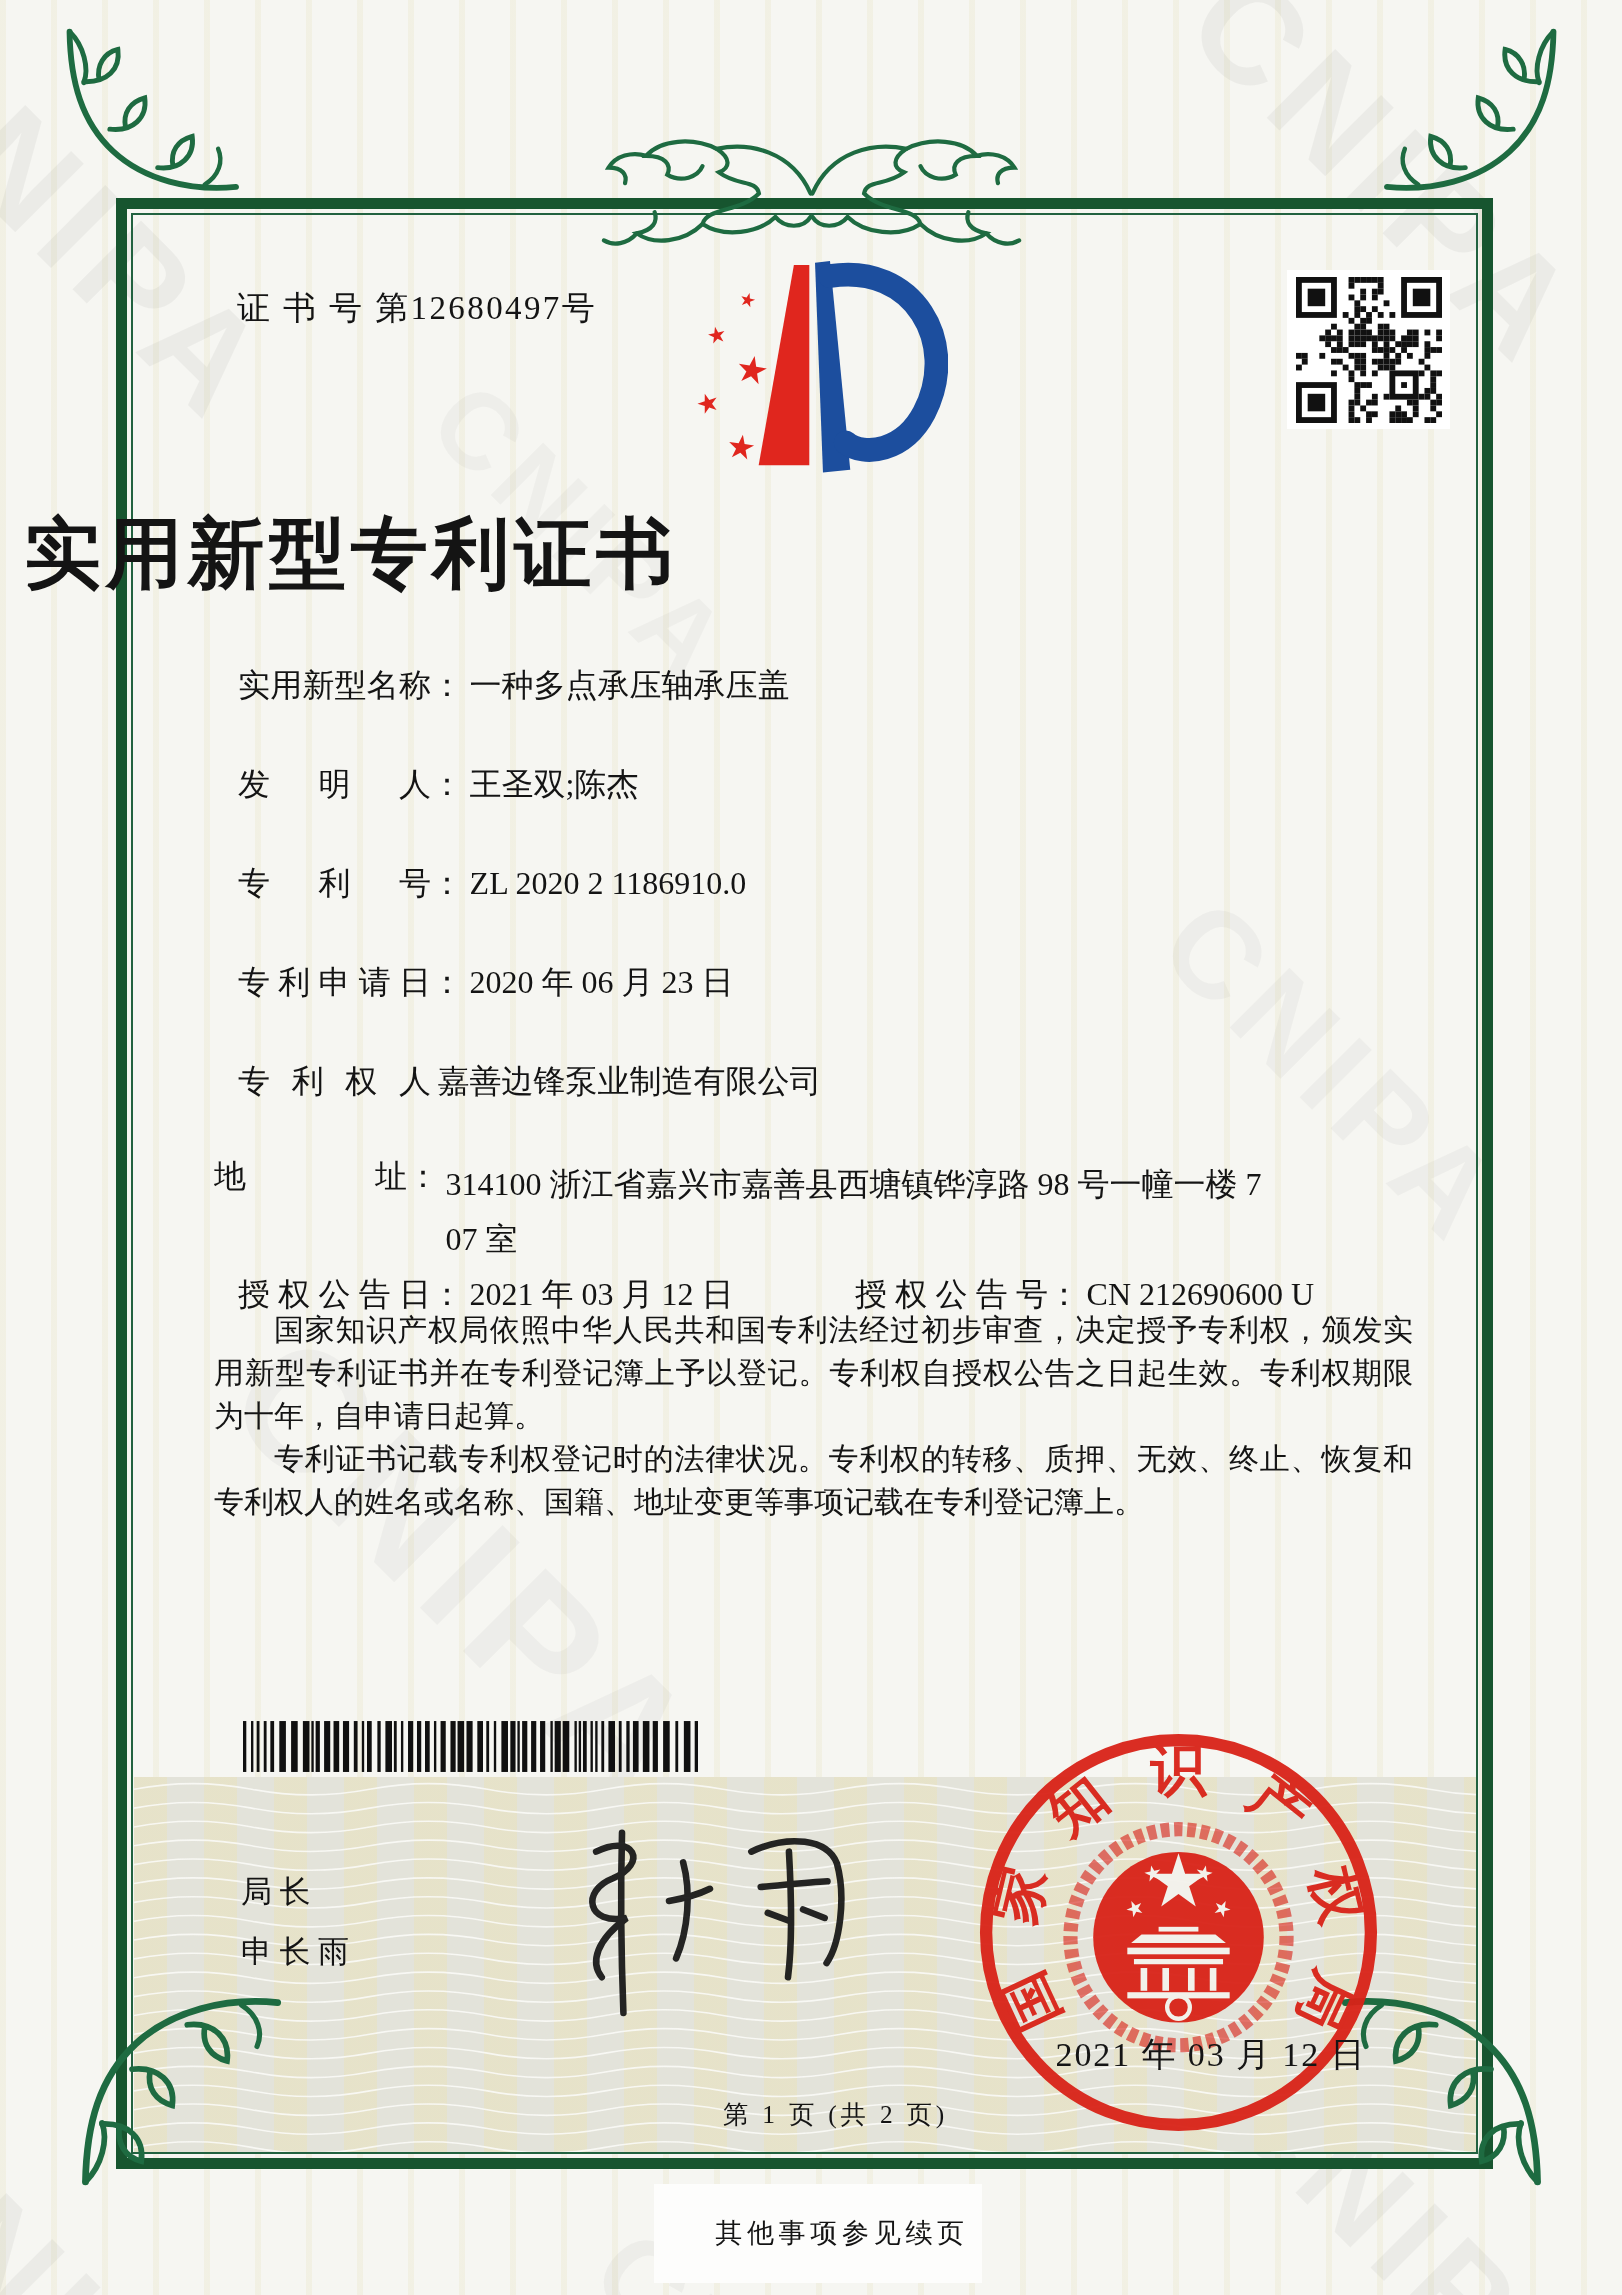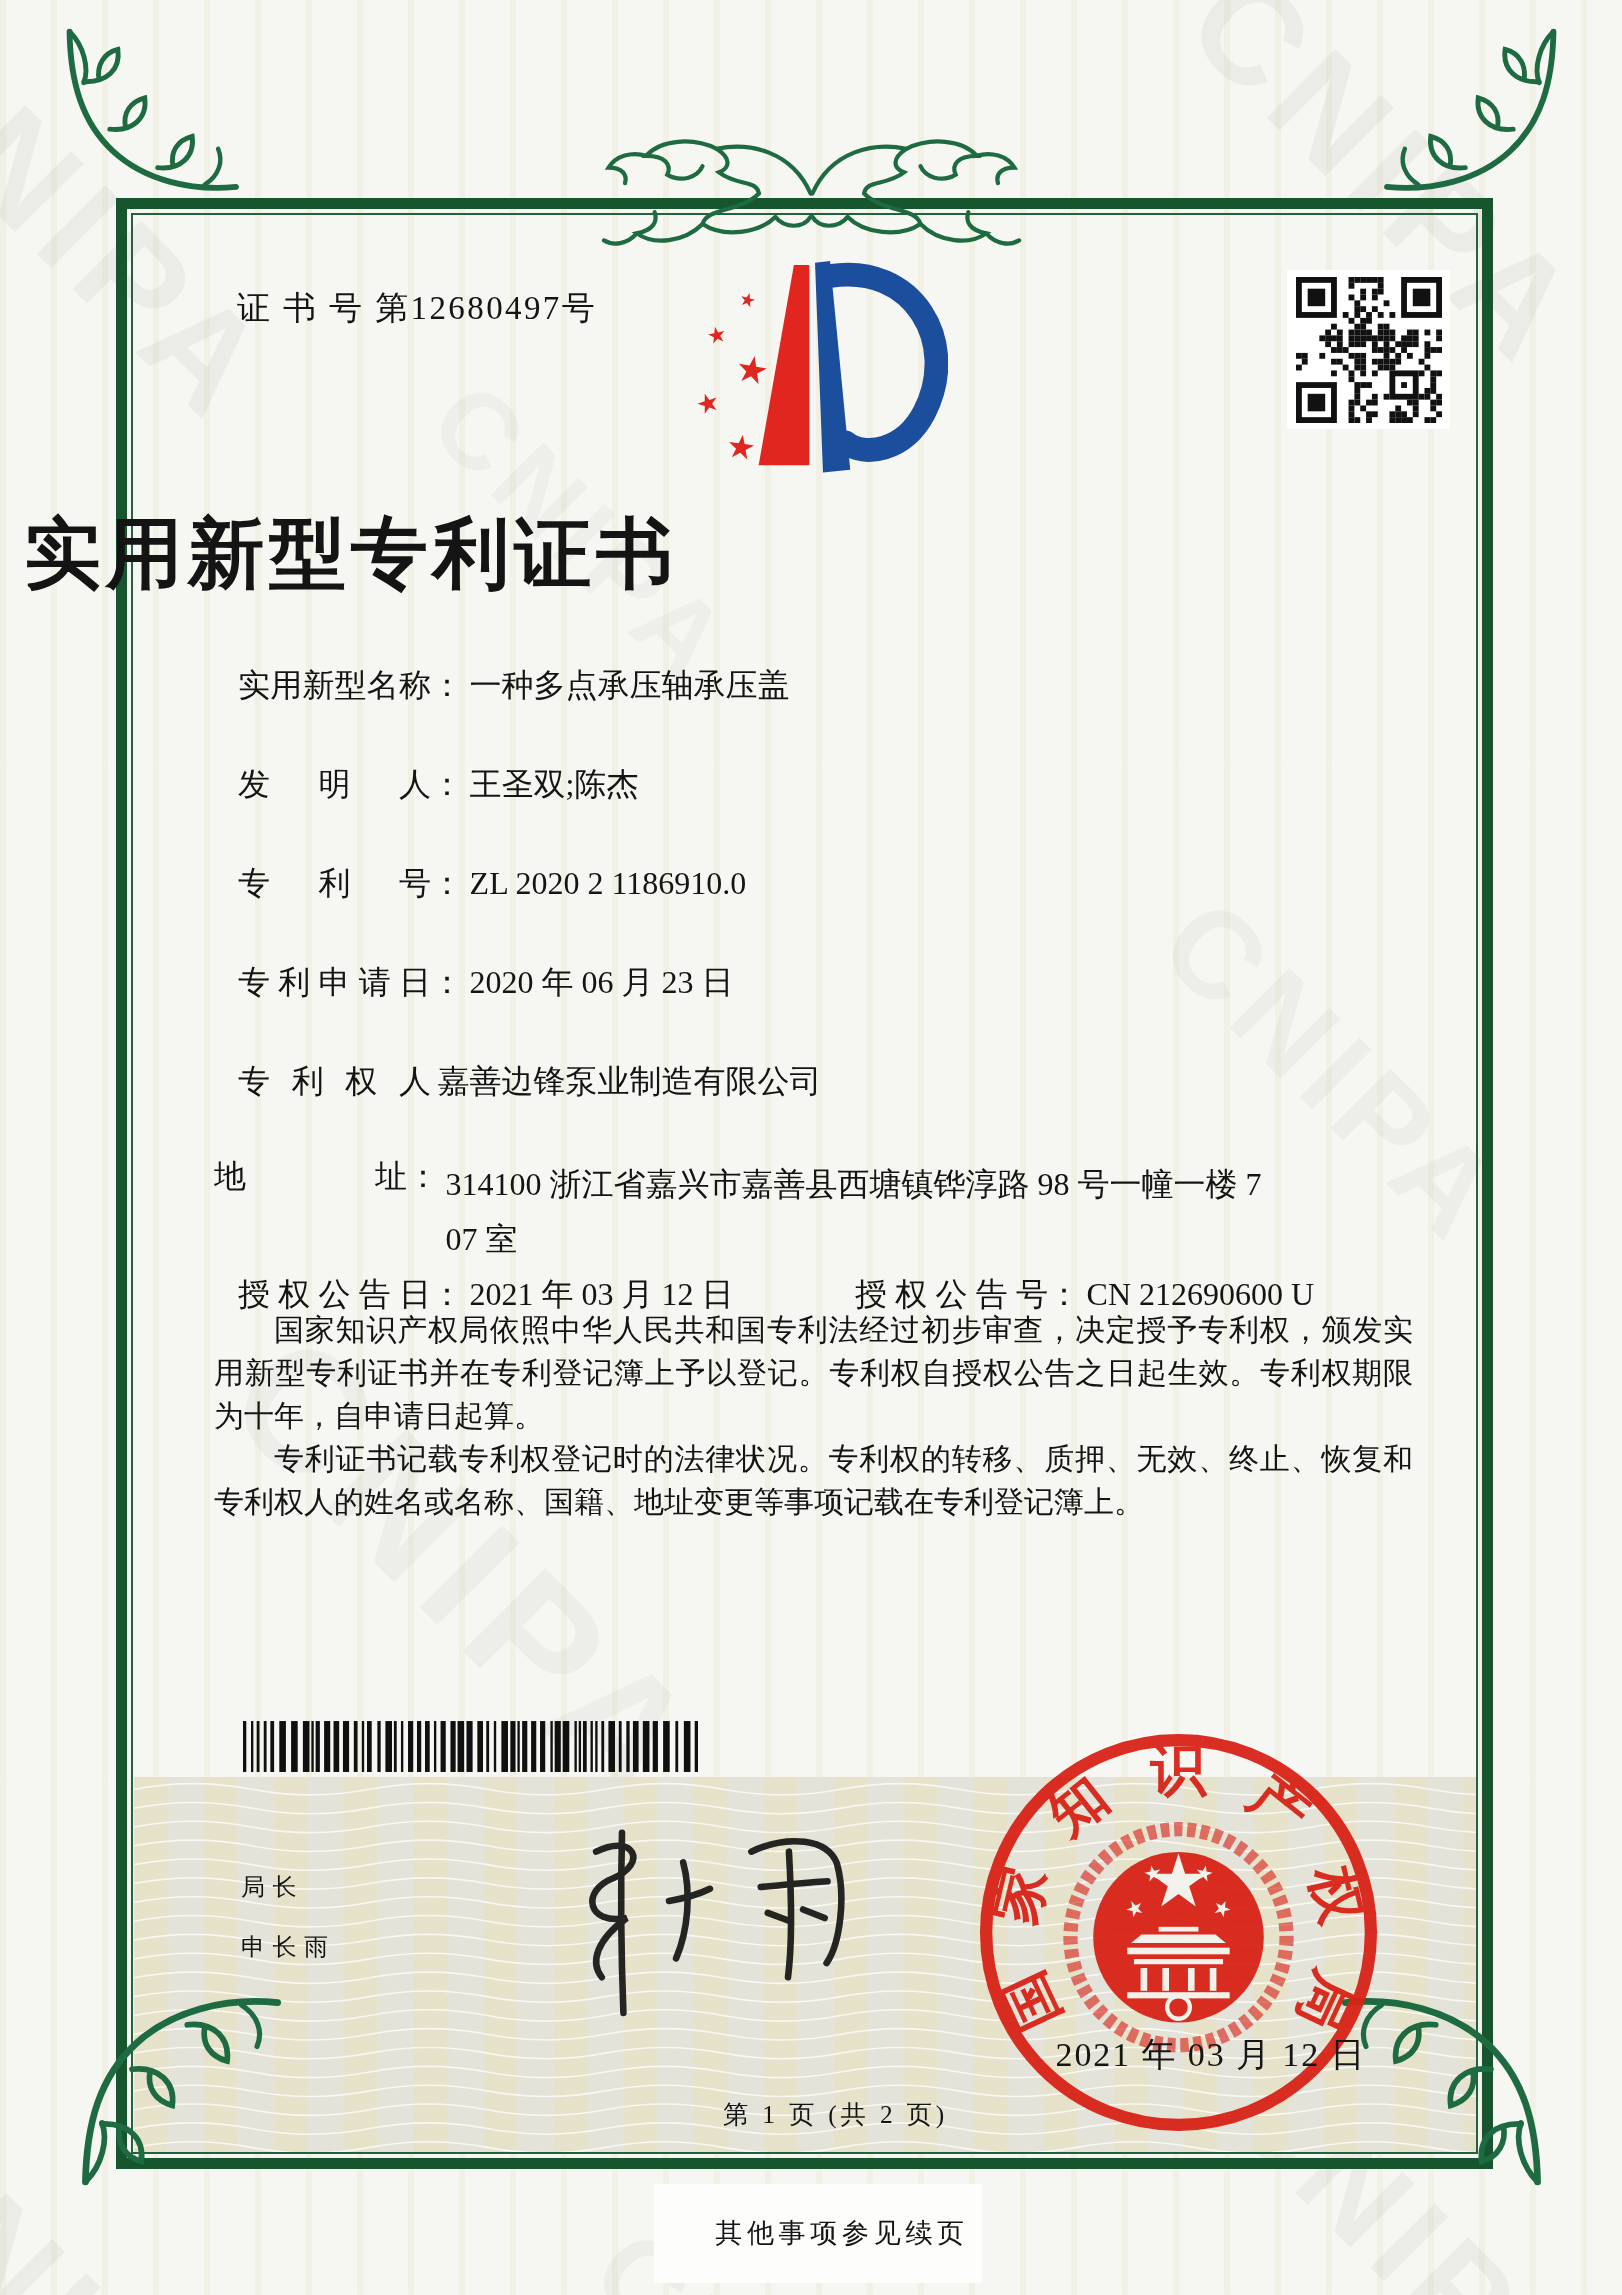--- a/index.html
+++ b/index.html
@@ -52,21 +52,21 @@
   }
   .paras p{margin:0;text-indent:2em;}
   
   .waves{
     position:absolute;left:134px;top:1777px;width:1342px;height:377px;
     background:
       repeating-linear-gradient(90deg, rgba(233,226,188,0.55) 0 33px, rgba(0,0,0,0) 33px 70px),
       #e3e3da;
   }
   .waves svg{position:absolute;inset:0;}
-  .sigtitle{position:absolute;left:217px;font-size:24px;letter-spacing:7.5px;}
+  .sigtitle{position:absolute;left:217px;font-size:31px;letter-spacing:7.5px;}
   .sealdate{
     position:absolute;left:994px;top:2032px;width:386px;text-align:center;
     font-size:34px;letter-spacing:1.9px;color:#151515;
   }
   .pageinfo{
     position:absolute;left:0;top:2098px;width:100%;text-align:center;
     font-size:25.4px;letter-spacing:3.8px;
   }
   .notepatch{
     position:absolute;left:654px;top:2184px;width:328px;height:99px;background:#fdfdfc;font-family:Liberation Serif, serif;

